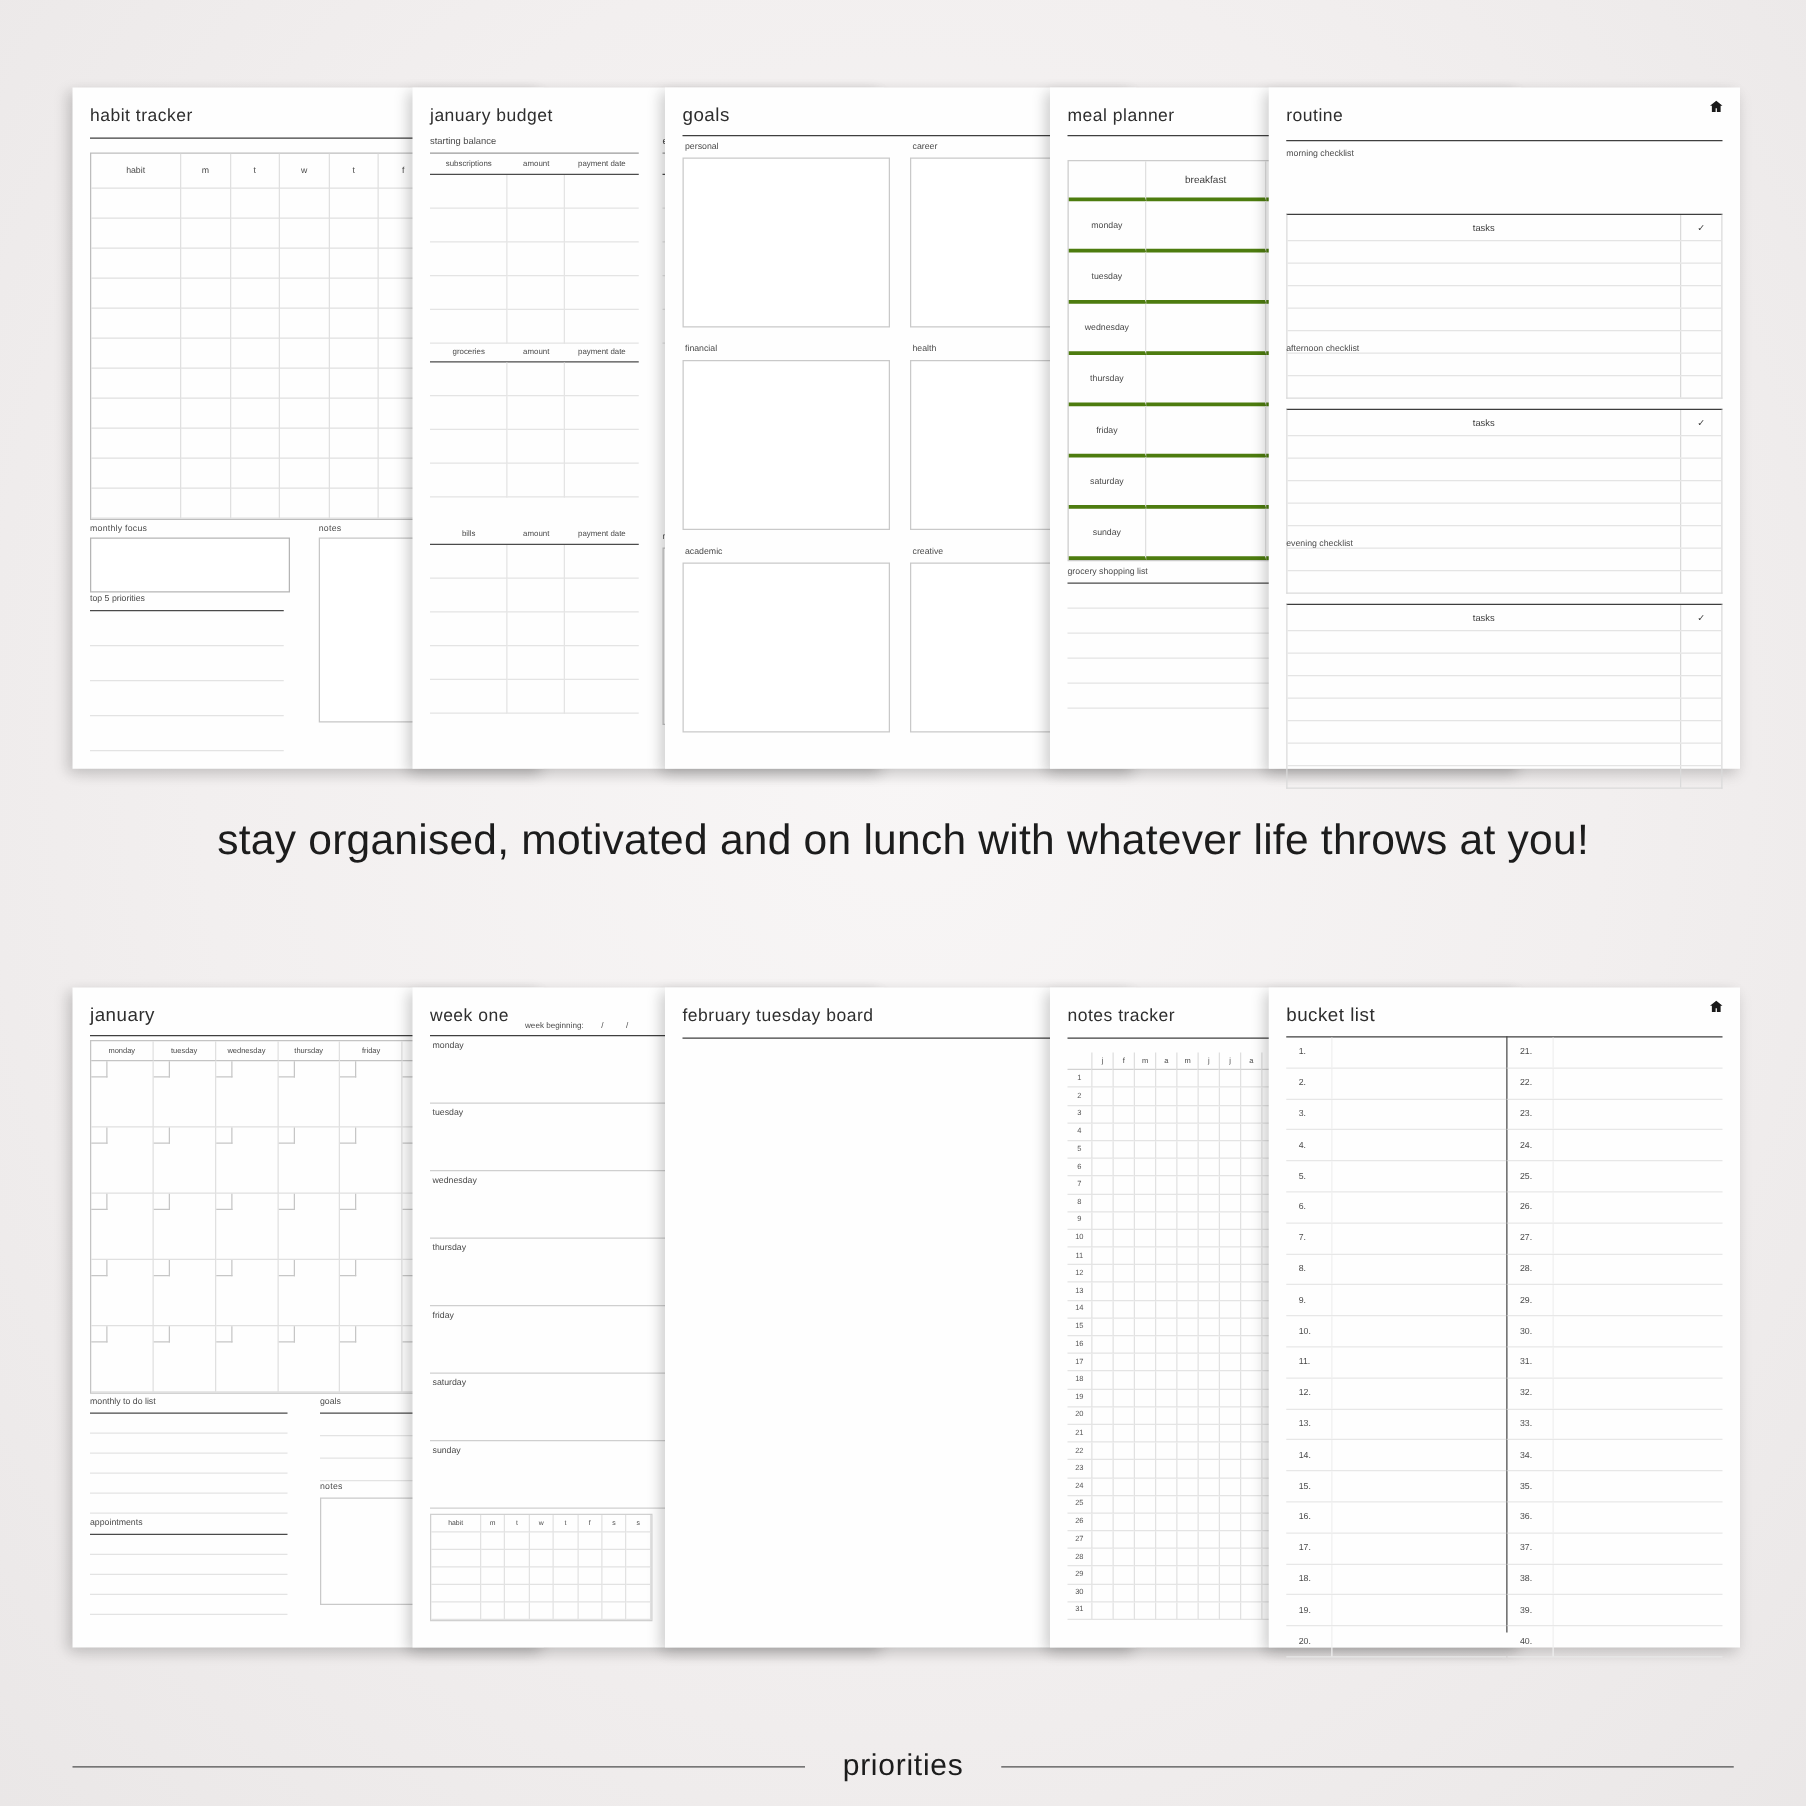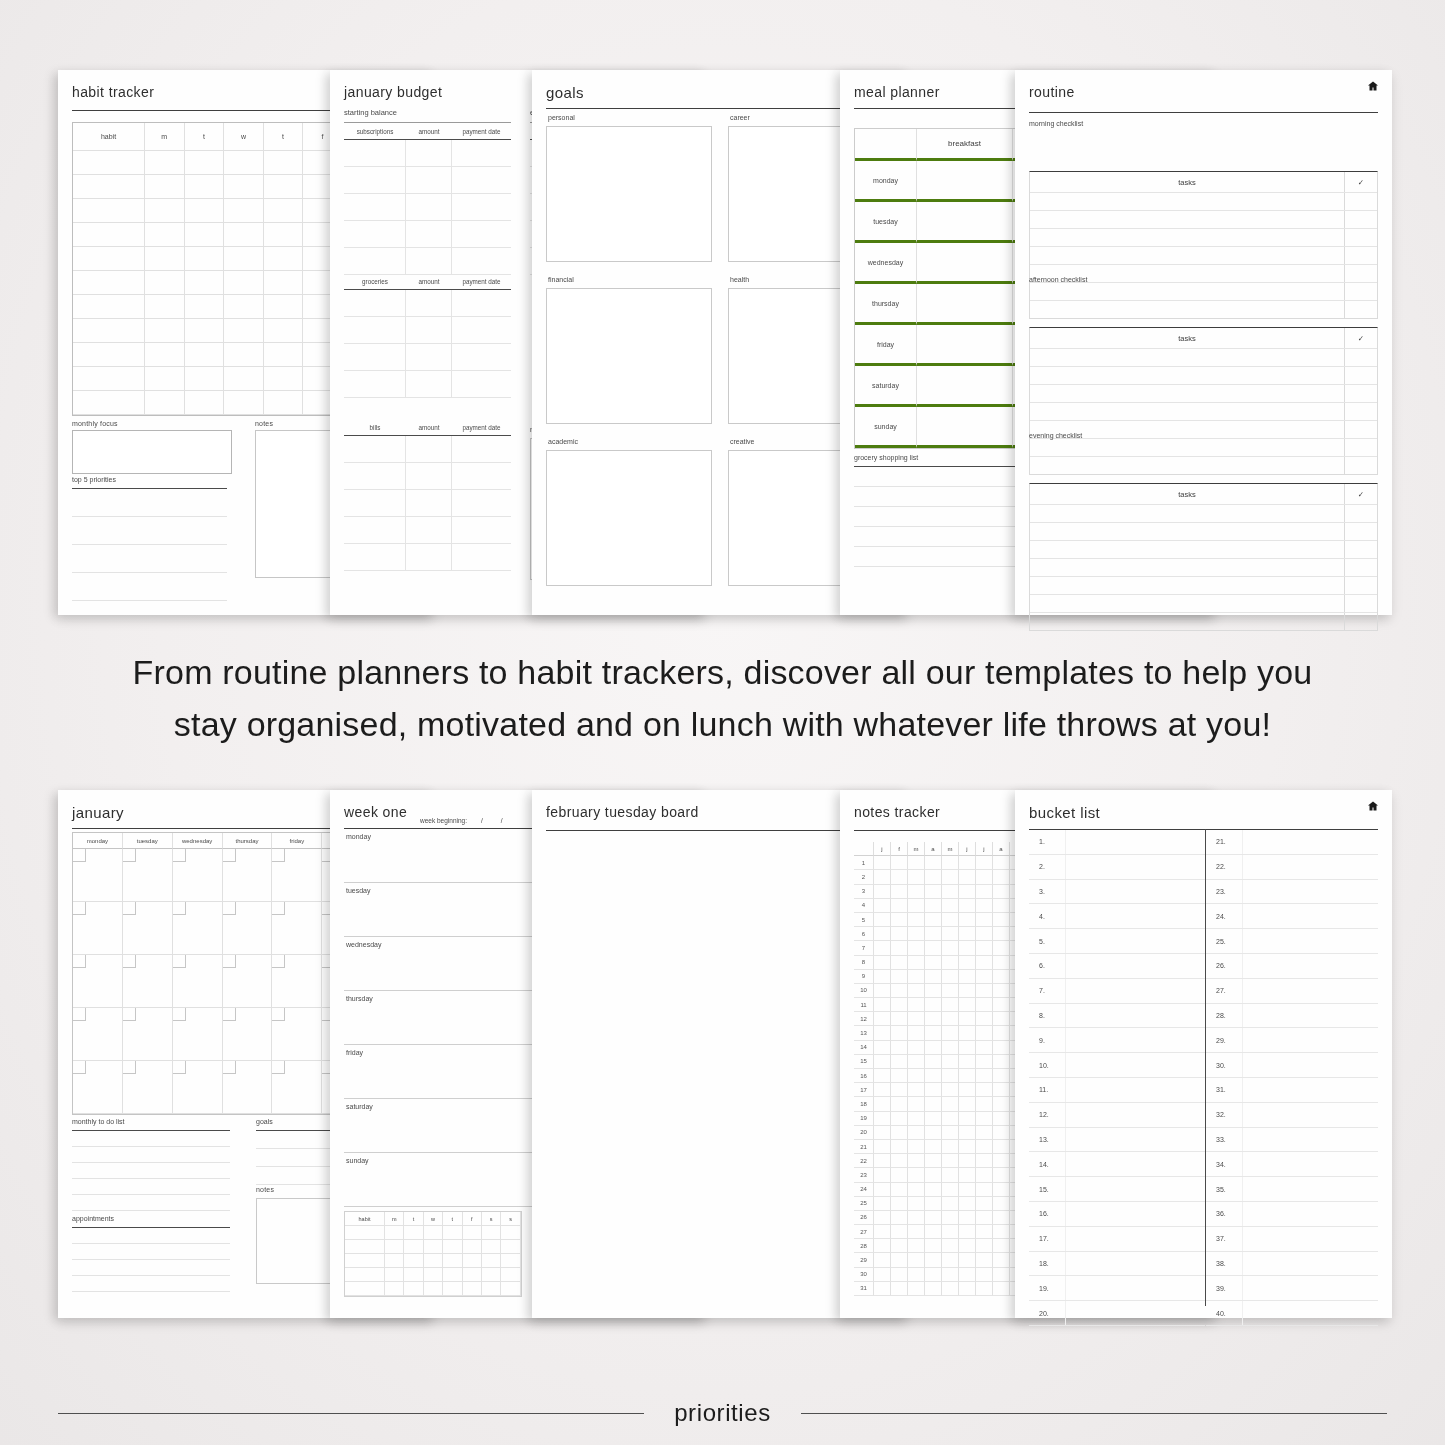--- a/index.html
+++ b/index.html
@@ -563,21 +563,20 @@
           <div class="chk-row">
             <div class="chk-cell"></div>
             <div class="chk-cell chk-ckcol"></div>
           </div>
         </div>
       </div>
     </div>
 </div>
 
 <div class="banner">
-  <div>From routine planners to habit trackers, discover all our templates to help you</div>
   <div>stay organised, motivated and on lunch with whatever life throws at you!</div>
 </div>
 
 <div class="page row-bottom px1">
   <div class="ptitle big">january</div>
   <div class="trule" style="top:38px"></div>
   <div id="jan-cal">
       <div class="cal-h">monday</div>
       <div class="cal-h">tuesday</div>
       <div class="cal-h">wednesday</div>

